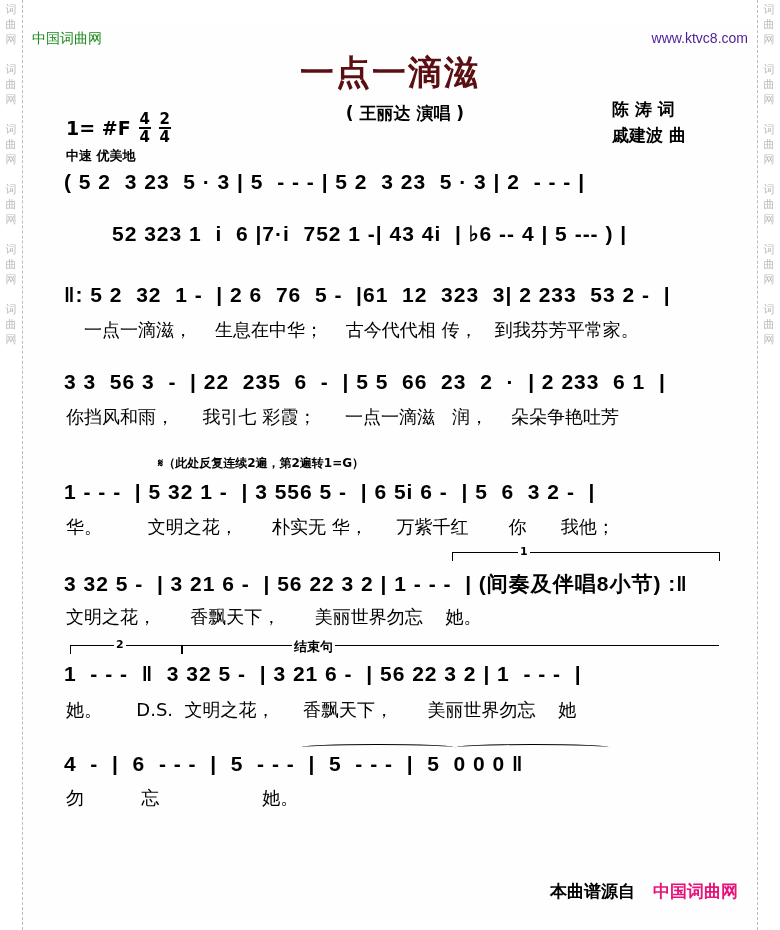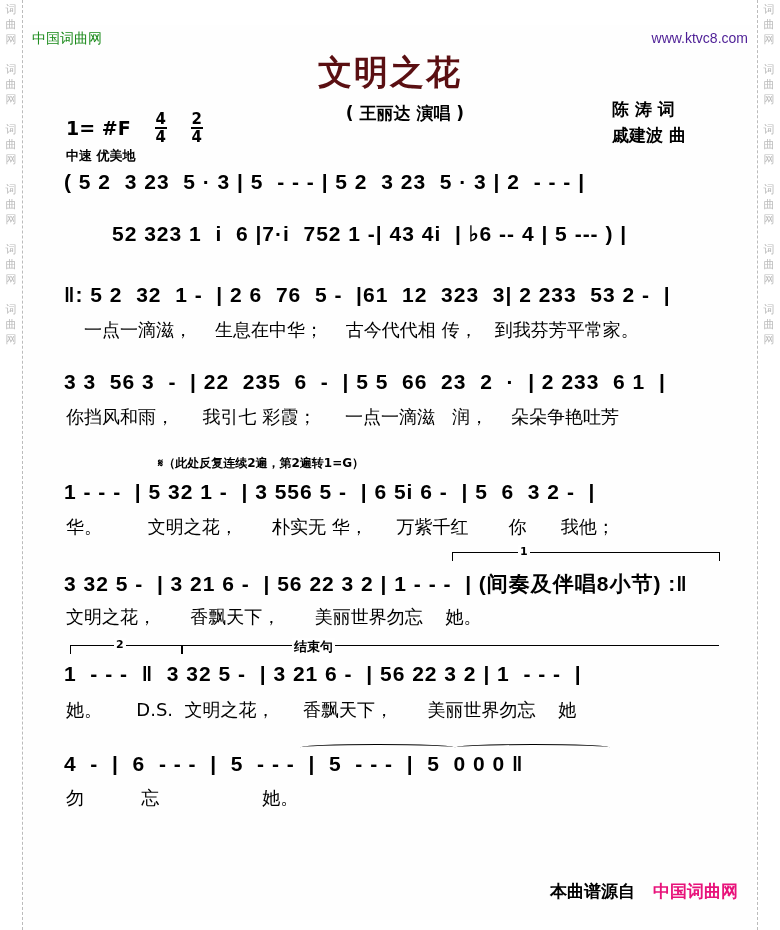--- a/index.html
+++ b/index.html
@@ -8,21 +8,21 @@
   .margin-col { position:absolute; top:0; width:22px; height:930px; }
   .margin-col.left { left:0; border-right:1px dashed #bbb; }
   .margin-col.right { right:0; border-left:1px dashed #bbb; }
   .wm { position:absolute; font-size:11px; color:#bbb; width:22px; text-align:center; line-height:15px; }
   .page { position:absolute; left:24px; top:25px; width:731px; height:895px; background:#fefefe; }
   .site-left { position:absolute; left:32px; top:30px; font-size:14px; color:#1a8a1a; }
   .site-right { position:absolute; right:32px; top:30px; font-size:14px; color:#4c1d95; font-family:"Liberation Sans", sans-serif; }
   .title { position:absolute; left:0; width:780px; top:50px; text-align:center; font-size:34px; color:#5a0f12; font-weight:bold; letter-spacing:2px; }
   .singer { position:absolute; left:0; width:810px; top:102px; text-align:center; font-size:17px; font-weight:bold; }
   .credits { position:absolute; left:600px; top:96px; font-size:17px; font-weight:bold; line-height:26px; font-family:"DejaVu Serif", serif;margin-left:12px; }
-  .key { position:absolute; left:66px; top:112px; font-size:19px; font-weight:bold; display:flex; align-items:center; gap:24px; }
+  .key { position:absolute; left:66px; top:112px; font-size:19px; font-weight:bold; display:flex; align-items:center; gap:8px; }
   .frac { display:inline-flex; flex-direction:column; align-items:center; font-size:15px; line-height:14px; }
   .frac .bar { width:12px; height:2px; background:#000; margin:1px 0; }
   .tempo { position:absolute; left:66px; top:147px; font-size:13px; font-weight:bold; }
   .staff { position:absolute; left:64px; font-family:"Liberation Sans", sans-serif; font-weight:bold; font-size:21px; white-space:pre; letter-spacing:1px; }
   .lyric { position:absolute; left:66px; font-size:18px; white-space:pre; }
   .note-anno { position:absolute; font-size:12px; font-weight:bold; }
   .bracket { position:absolute; border-top:1.5px solid #000; border-left:1.5px solid #000; height:8px; }
   .bracket.r { border-right:1.5px solid #000; }
   .bracket-label { position:absolute; font-size:11px; font-weight:bold; background:#fff; padding:0 2px; }
   .footer { position:absolute; top:880px; left:550px; font-size:17px; font-weight:bold; }
@@ -71,21 +71,21 @@
     <div class="wm" style="left: 758px; top: 317px;">曲</div>
     <div class="wm" style="left: 0px; top: 332px;">网</div>
     <div class="wm" style="left: 758px; top: 332px;">网</div>
   </div>
 
 <div class="page"></div>
 
 <div class="site-left">中国词曲网</div>
 <div class="site-right">www.ktvc8.com</div>
 
-<div class="title">文明之花</div>
+<div class="title">一点一滴滋</div>
 <div class="singer">( 王丽达 演唱 )</div>
 <div class="credits">
   <div>陈  涛  词</div>
   <div>戚建波  曲</div>
 </div>
 
 <div class="key">
   <span>1= #F</span>
   <span class="frac">
       <span>4</span>

